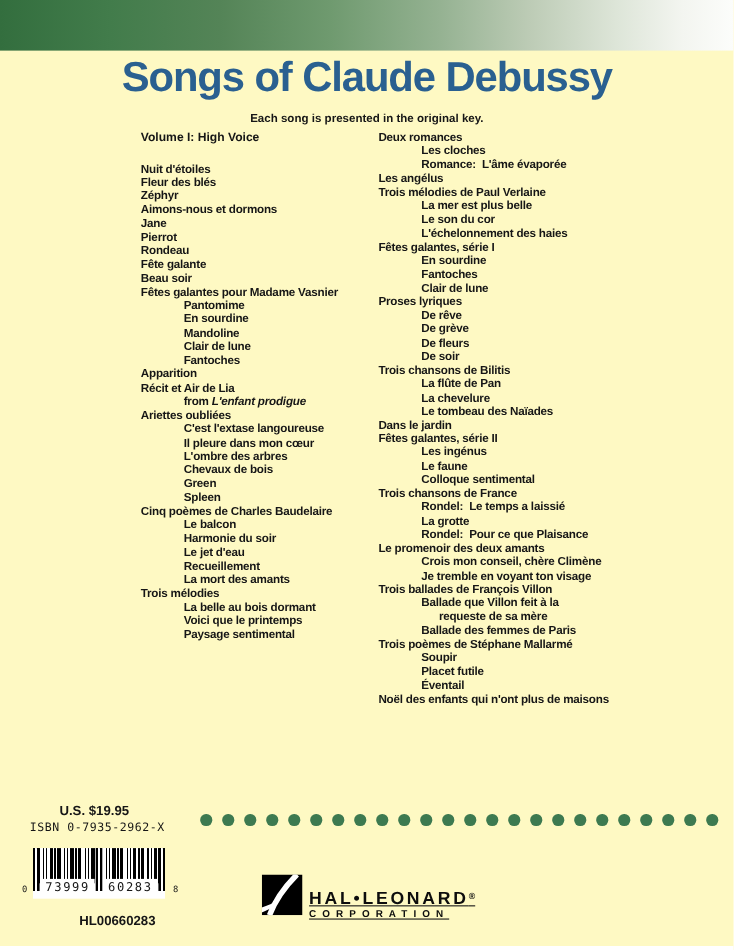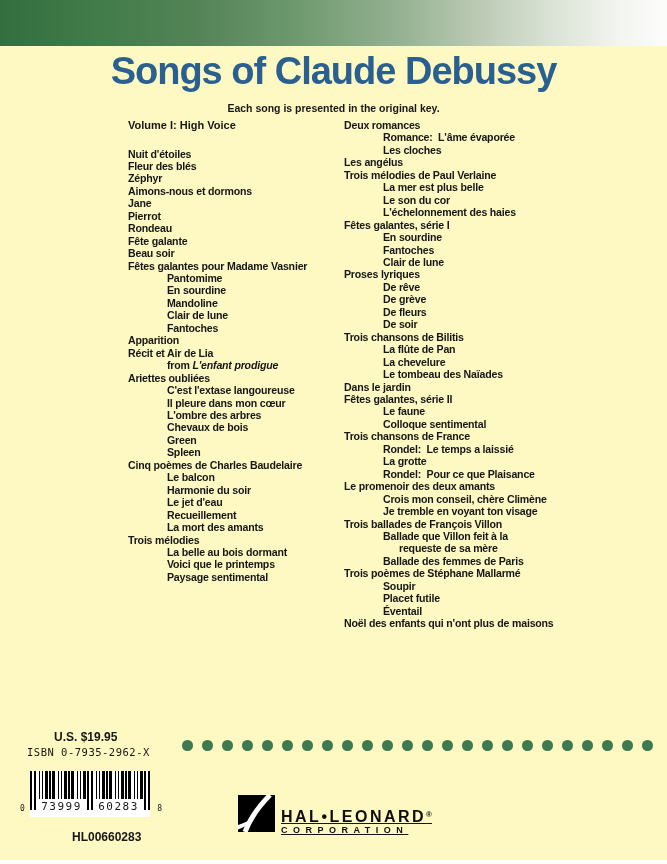--- a/index.html
+++ b/index.html
@@ -123,42 +123,43 @@
         <div class="song-line lvl0">Trois mélodies</div>
         <div class="song-line lvl1">La belle au bois dormant</div>
         <div class="song-line lvl1">Voici que le printemps</div>
         <div class="song-line lvl1">Paysage sentimental</div>
       </div>
   </div>
 
   <div class="col col1">
     <div class="col-list">
         <div class="song-line lvl0">Deux romances</div>
+        <div class="song-line lvl1">Les cloches</div>
         <div class="song-line lvl1">Romance:  L'âme évaporée</div>
-        <div class="song-line lvl1">Les cloches</div>
         <div class="song-line lvl0">Les angélus</div>
         <div class="song-line lvl0">Trois mélodies de Paul Verlaine</div>
         <div class="song-line lvl1">La mer est plus belle</div>
         <div class="song-line lvl1">Le son du cor</div>
         <div class="song-line lvl1">L'échelonnement des haies</div>
         <div class="song-line lvl0">Fêtes galantes, série I</div>
         <div class="song-line lvl1">En sourdine</div>
         <div class="song-line lvl1">Fantoches</div>
         <div class="song-line lvl1">Clair de lune</div>
         <div class="song-line lvl0">Proses lyriques</div>
         <div class="song-line lvl1">De rêve</div>
         <div class="song-line lvl1">De grève</div>
         <div class="song-line lvl1">De fleurs</div>
         <div class="song-line lvl1">De soir</div>
         <div class="song-line lvl0">Trois chansons de Bilitis</div>
         <div class="song-line lvl1">La flûte de Pan</div>
         <div class="song-line lvl1">La chevelure</div>
         <div class="song-line lvl1">Le tombeau des Naïades</div>
         <div class="song-line lvl0">Dans le jardin</div>
         <div class="song-line lvl0">Fêtes galantes, série II</div>
+        <div class="song-line lvl1">Les ingénus</div>
         <div class="song-line lvl1">Le faune</div>
         <div class="song-line lvl1">Colloque sentimental</div>
         <div class="song-line lvl0">Trois chansons de France</div>
         <div class="song-line lvl1">Rondel:  Le temps a laissié</div>
         <div class="song-line lvl1">La grotte</div>
         <div class="song-line lvl1">Rondel:  Pour ce que Plaisance</div>
         <div class="song-line lvl0">Le promenoir des deux amants</div>
         <div class="song-line lvl1">Crois mon conseil, chère Climène</div>
         <div class="song-line lvl1">Je tremble en voyant ton visage</div>
         <div class="song-line lvl0">Trois ballades de François Villon</div>

